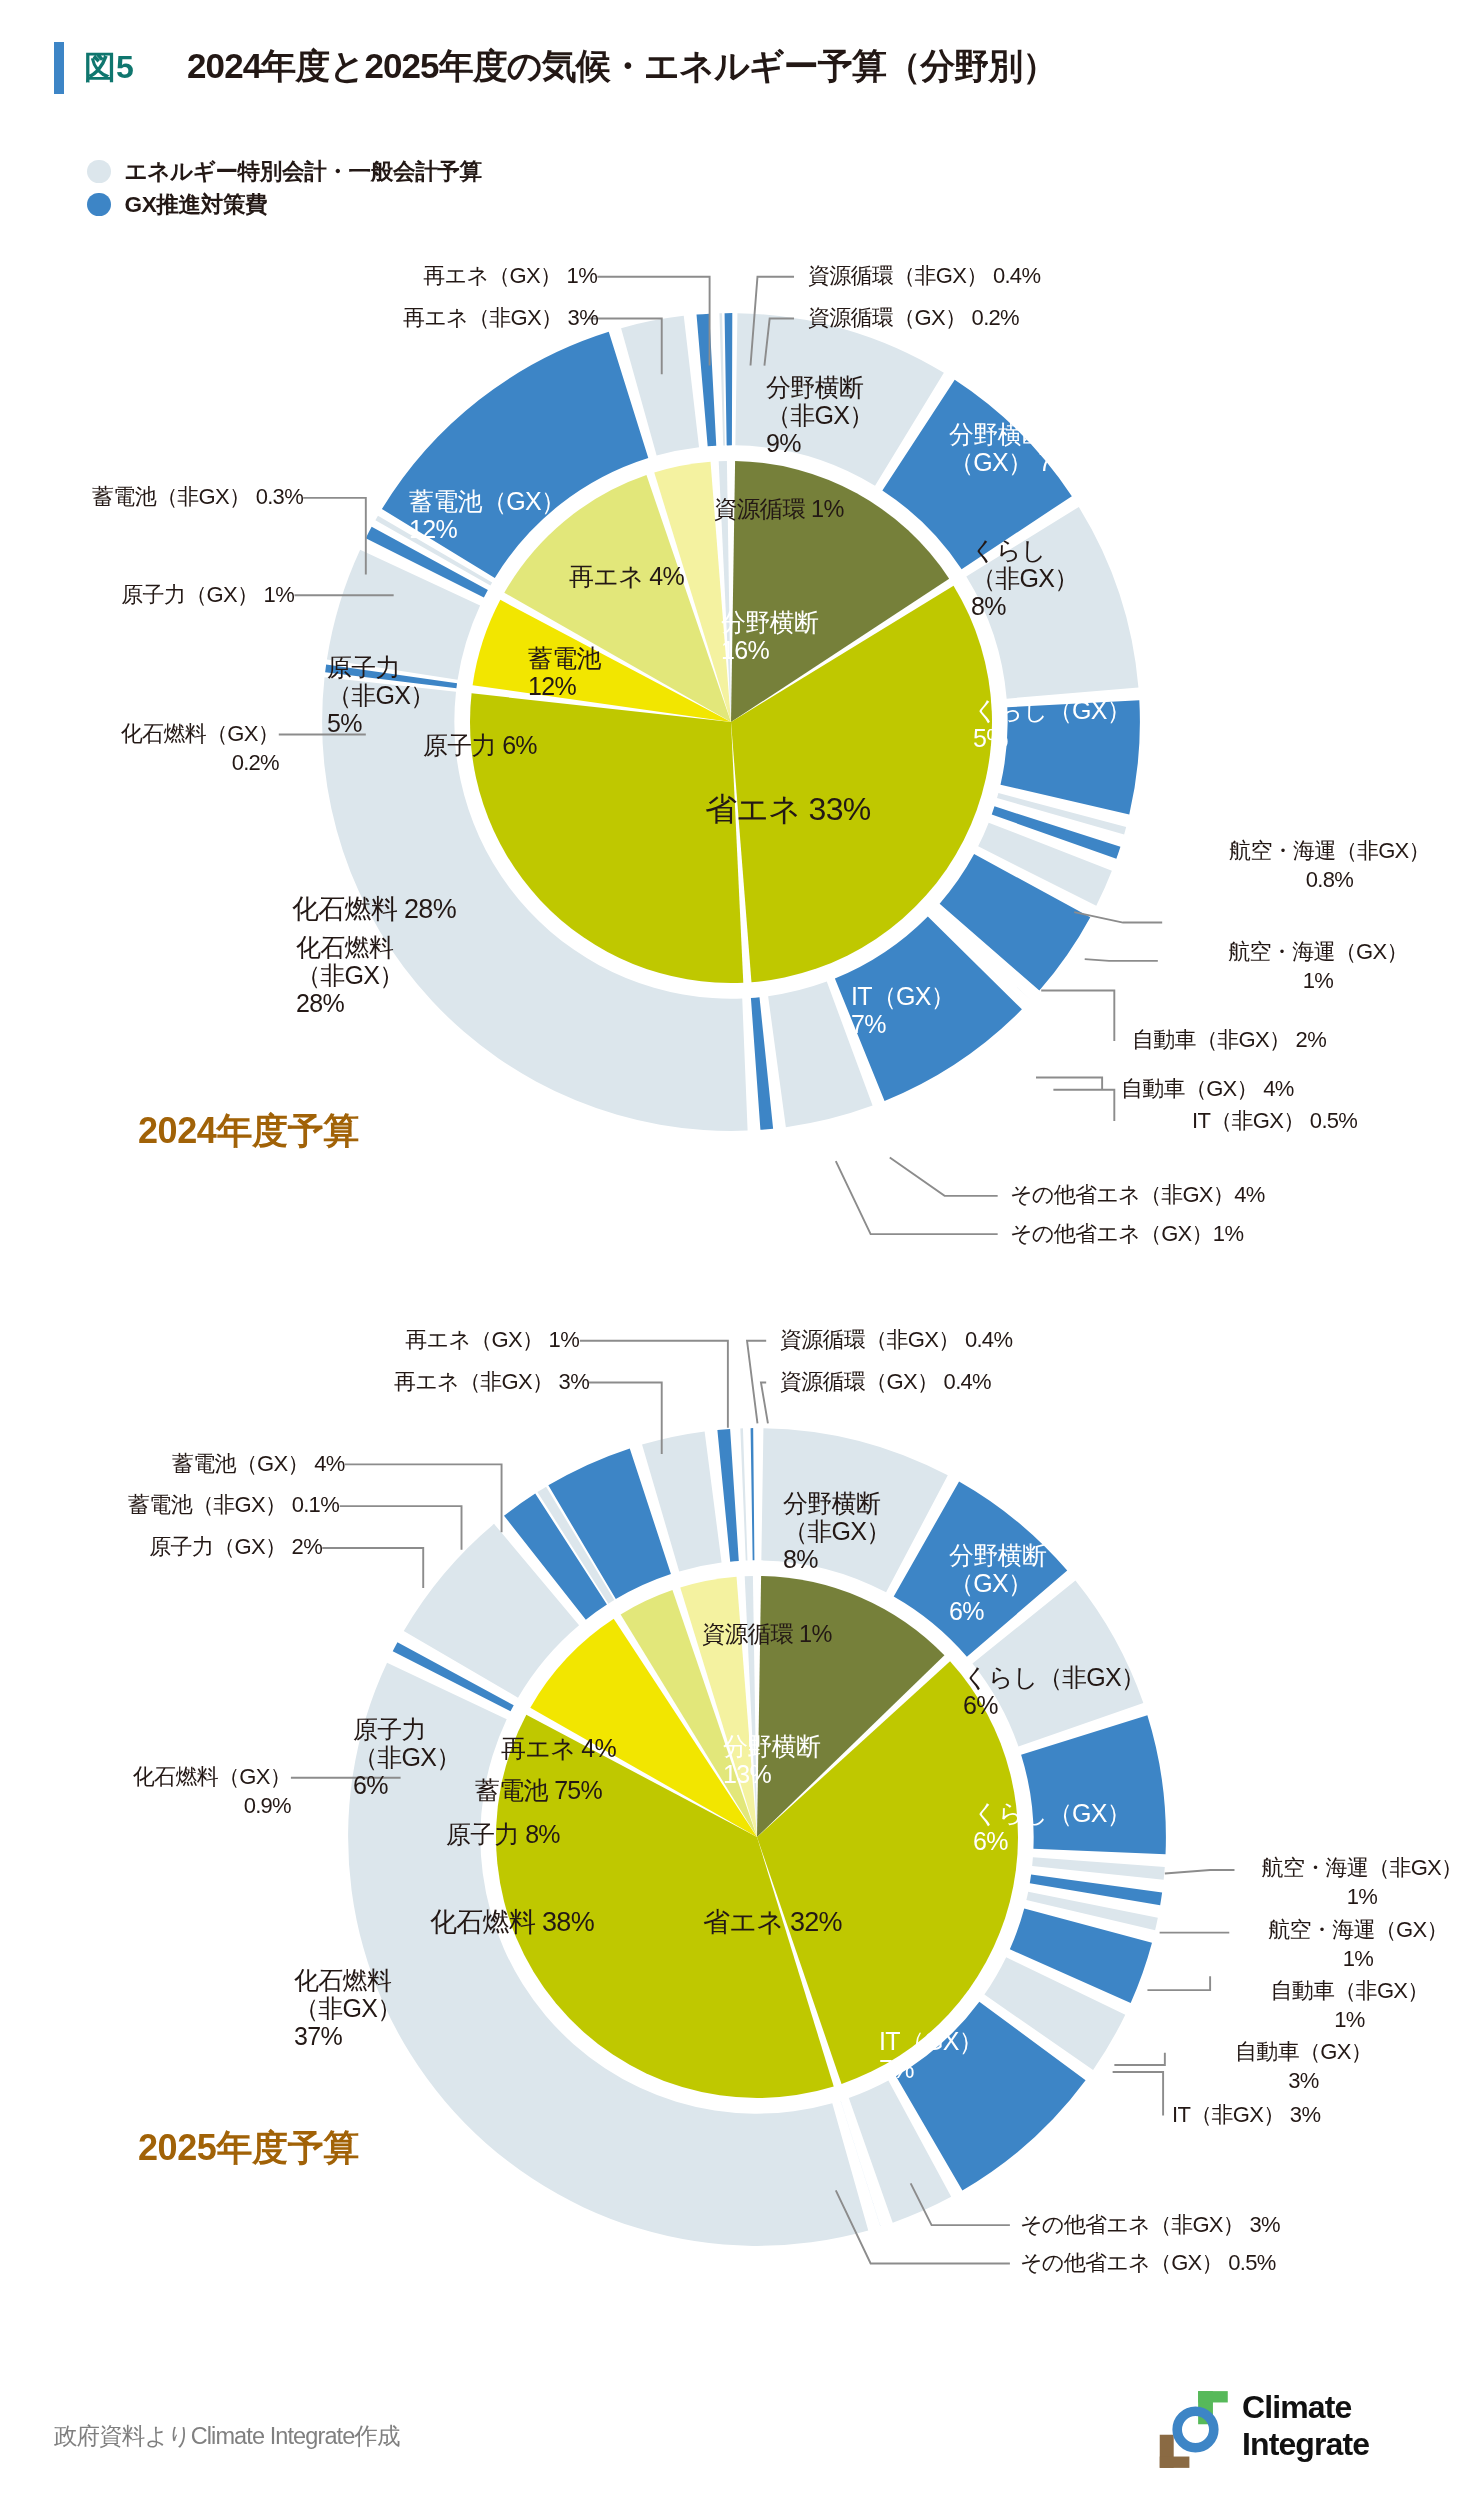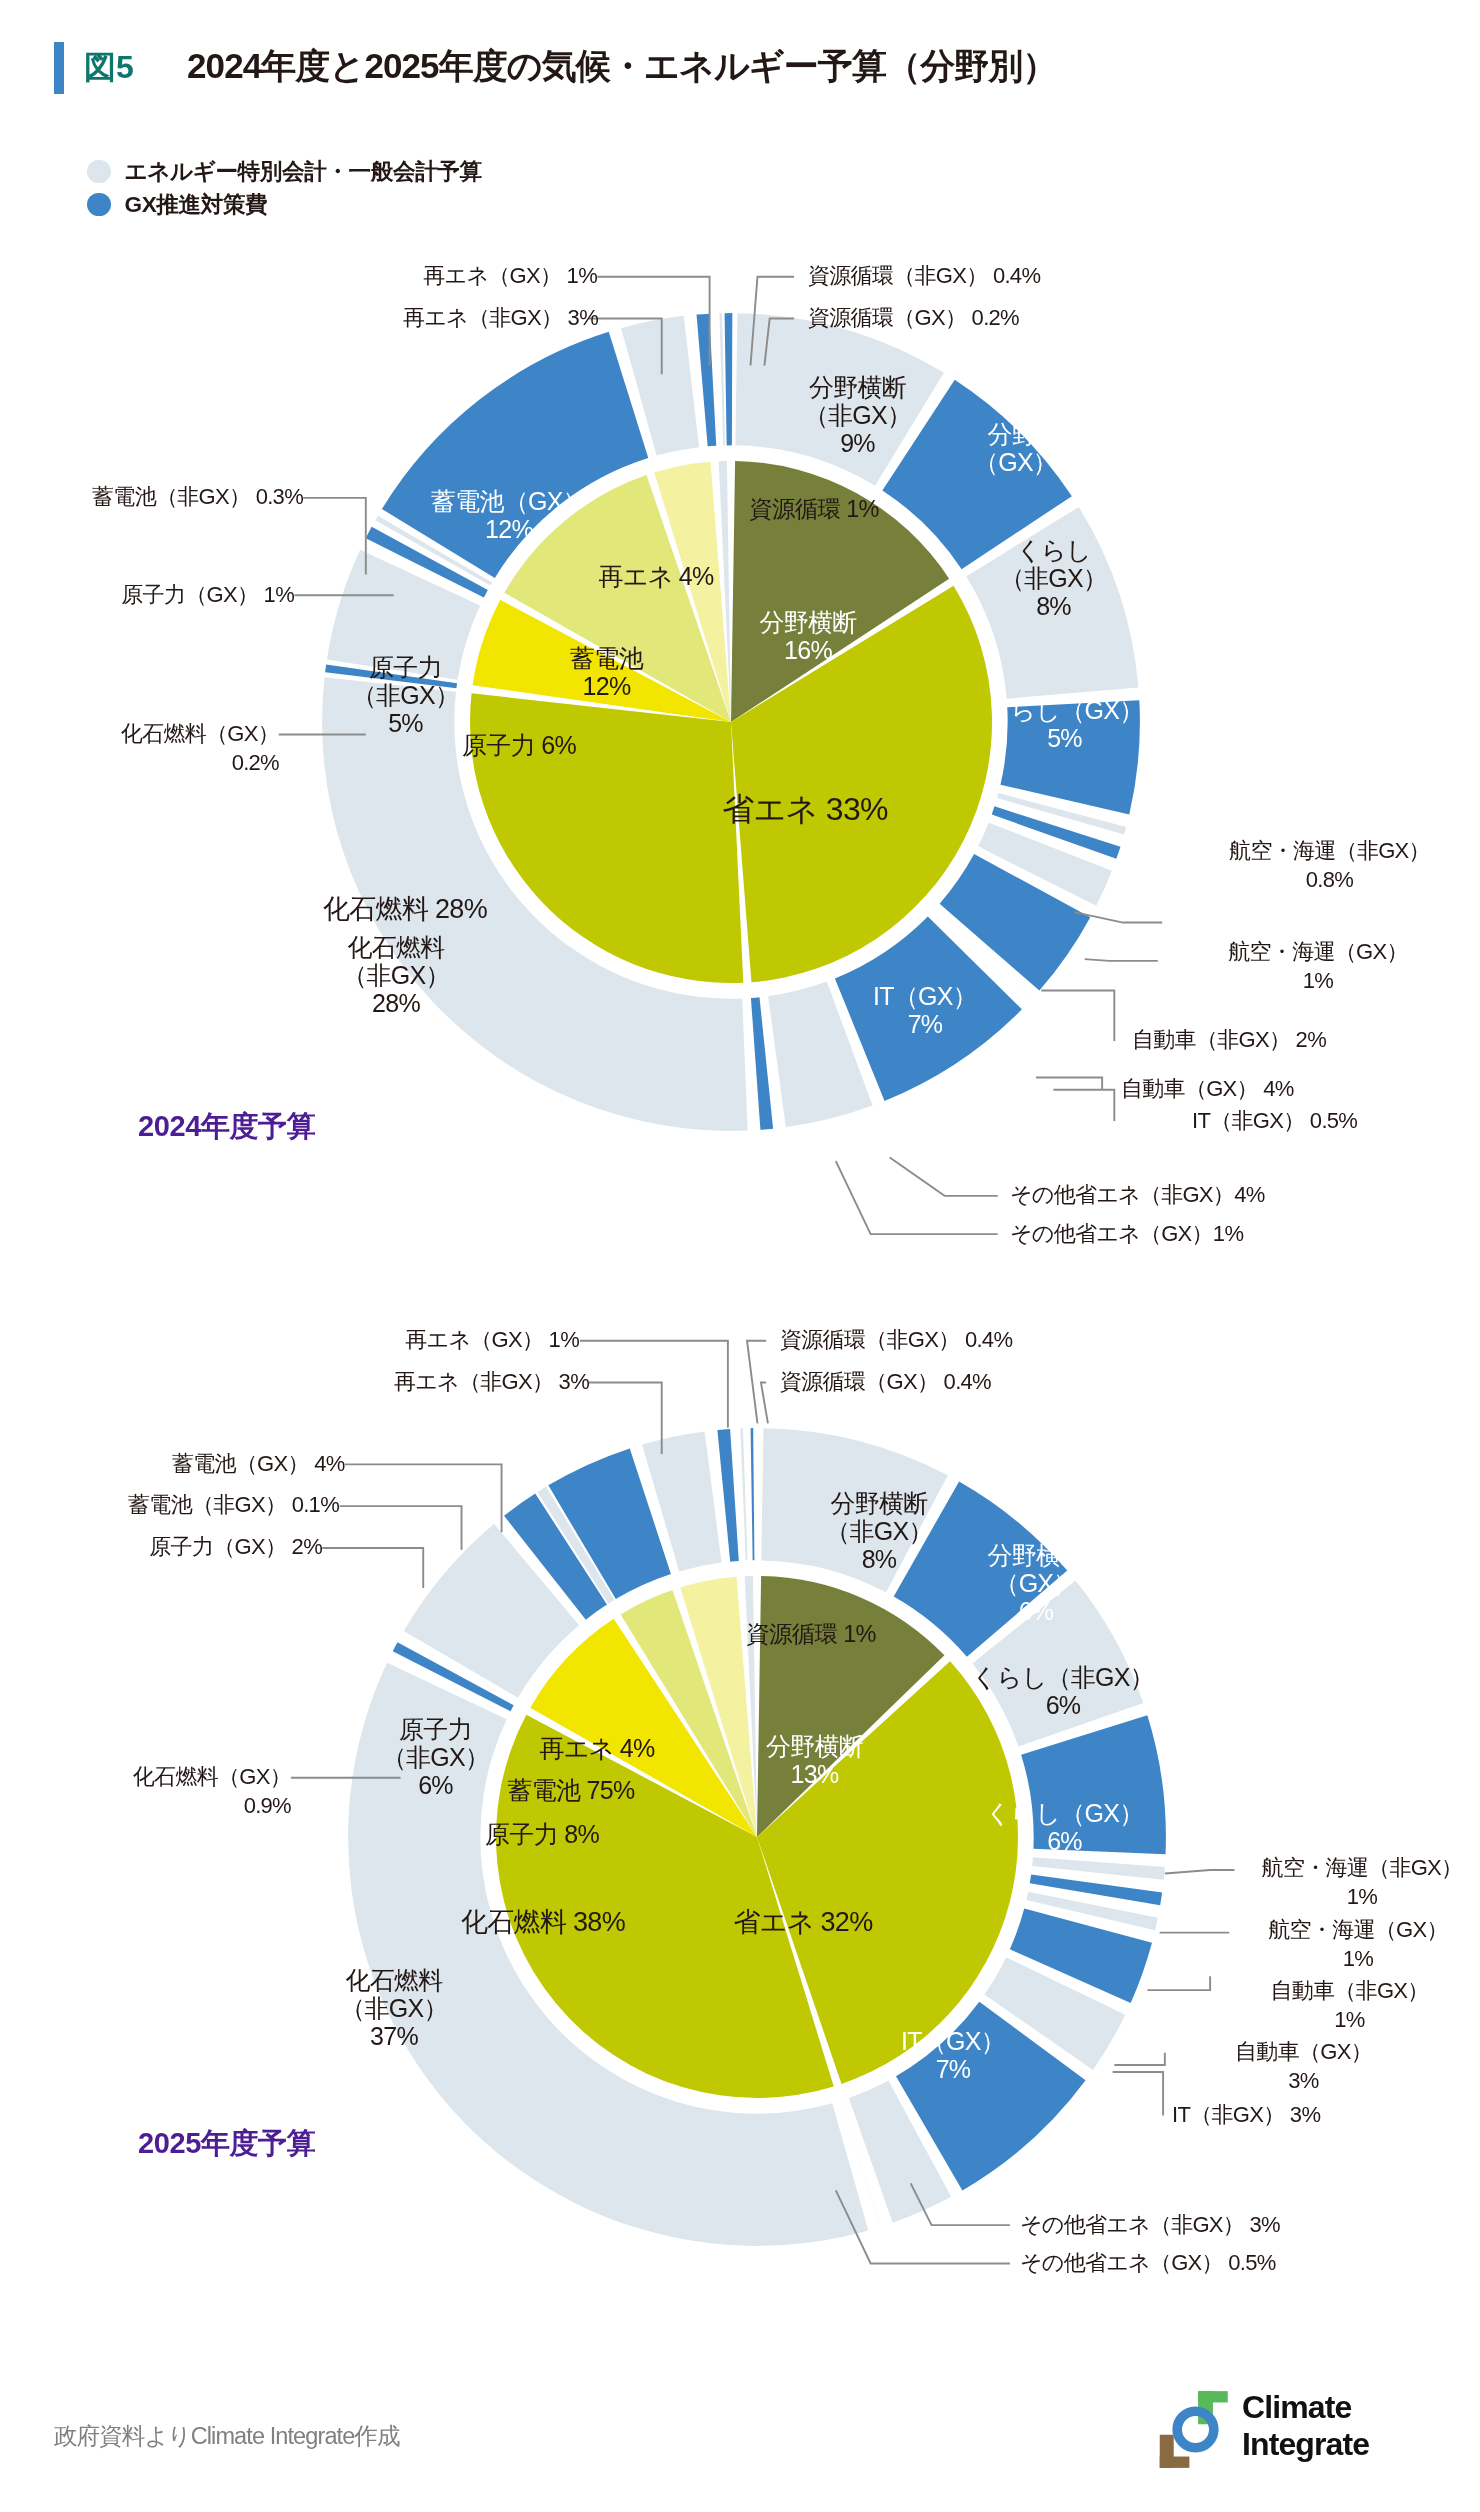--- a/index.html
+++ b/index.html
@@ -27,35 +27,35 @@
   
   #legend{position:absolute;left:87px;top:155px;}
   .legend-row{display:flex;align-items:center;height:33px;}
   .legend-dot{width:23.5px;height:23.5px;border-radius:50%;margin-right:14px;flex:0 0 auto;}
   .legend-label{font-size:22.6px;color:#231815;white-space:nowrap;letter-spacing:-0.4px;font-weight:bold;}
 
   
   .chart-block{position:absolute;left:0;width:1481px;}
   .pie-svg{position:absolute;}
   .year-label{
-    position:absolute;font-size:29px;font-weight:bold;color:#4c1d95;
+    position:absolute;font-size:36px;font-weight:bold;color:#a16207;
     white-space:nowrap;letter-spacing:-0.4px;
   }
 
   
   .callout{
     position:absolute;font-size:22px;color:#231815;
     white-space:nowrap;line-height:29px;letter-spacing:-0.7px;
   }
   .callout.r{text-align:right;}
   .callout.l{text-align:left;}
 
   
   .slice-label{
-    position:absolute;text-align:center;white-space:nowrap;
+    position:absolute;white-space:nowrap;
     line-height:1.12;letter-spacing:-0.7px;pointer-events:none;
   }
   .sl-dark{color:#231815;}
   .sl-light{color:#ffffff;}
 
   
   #footer-note{
     position:absolute;left:54px;top:2420px;
     font-size:23.5px;color:#808080;white-space:nowrap;letter-spacing:-0.9px;
   }

